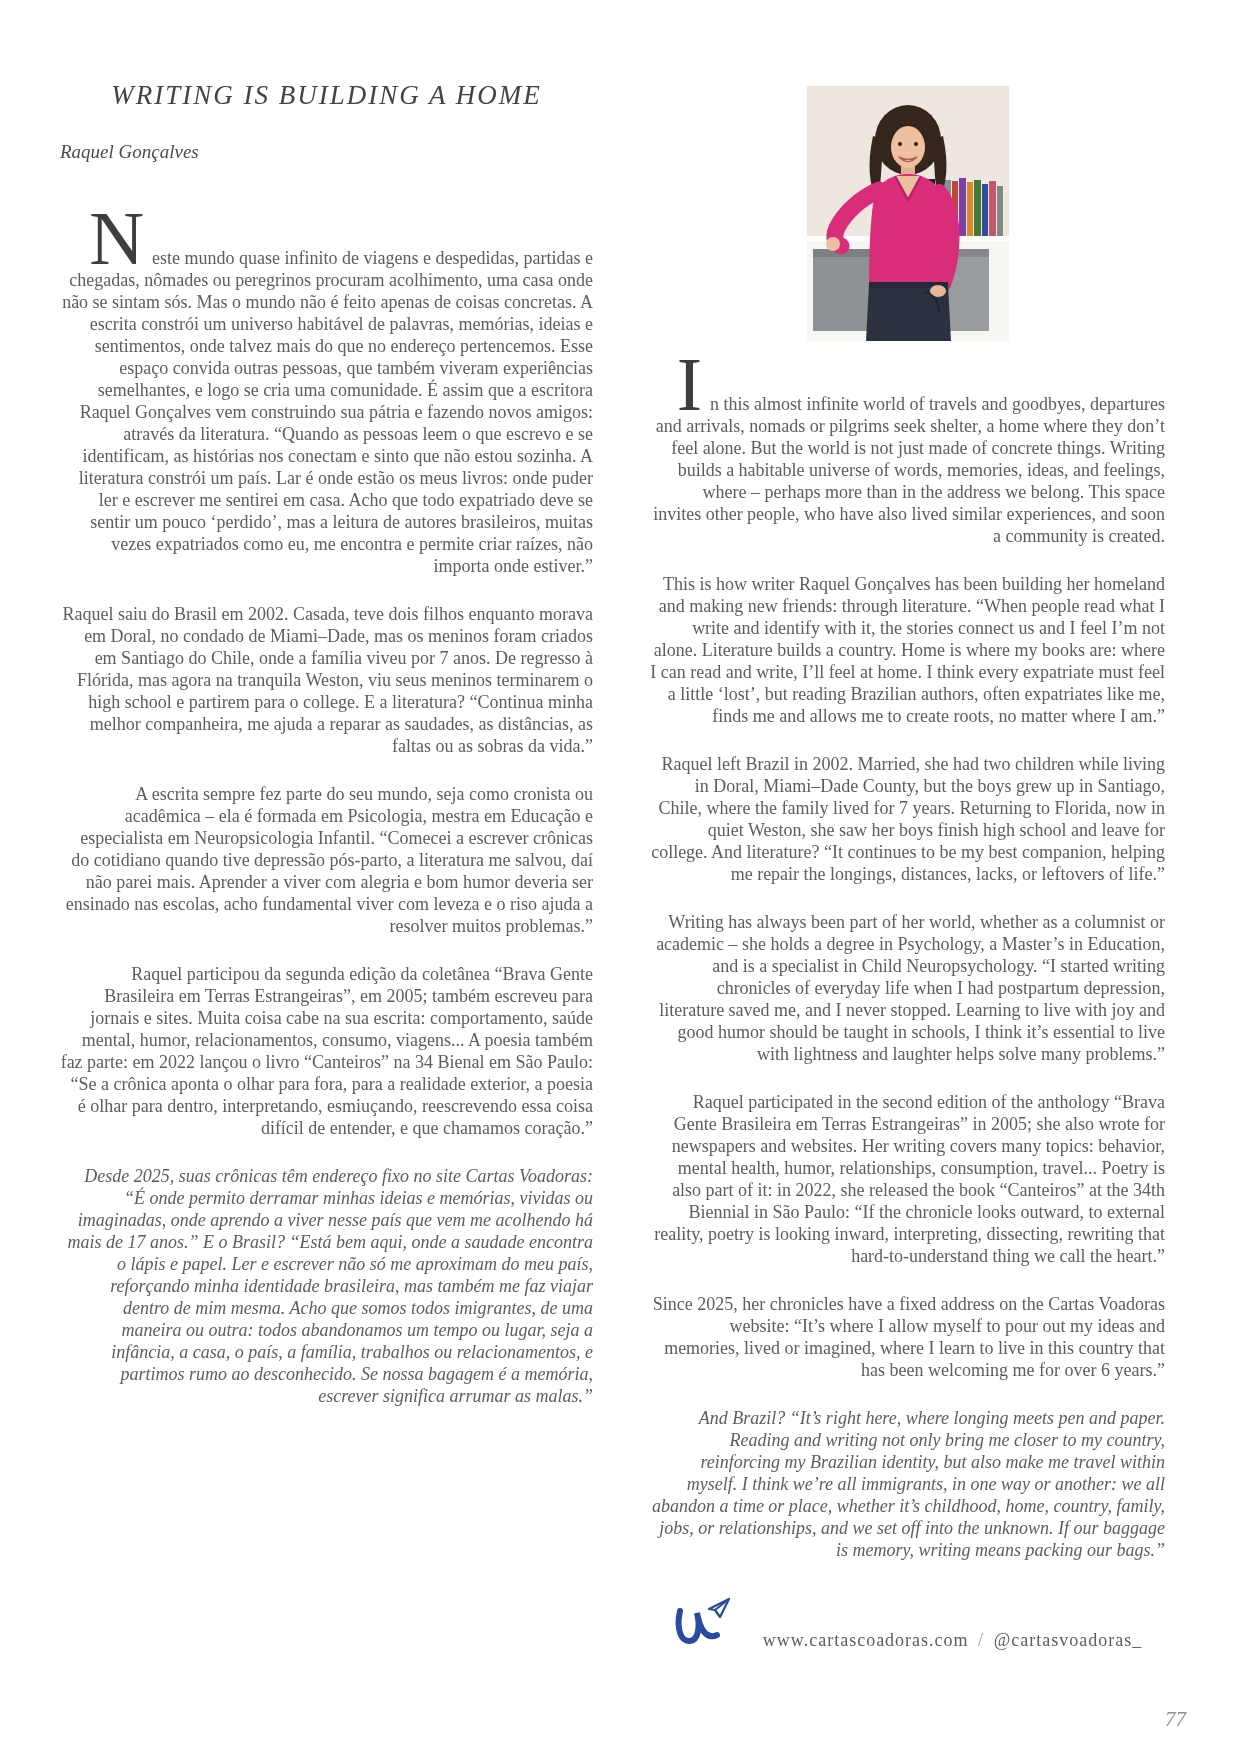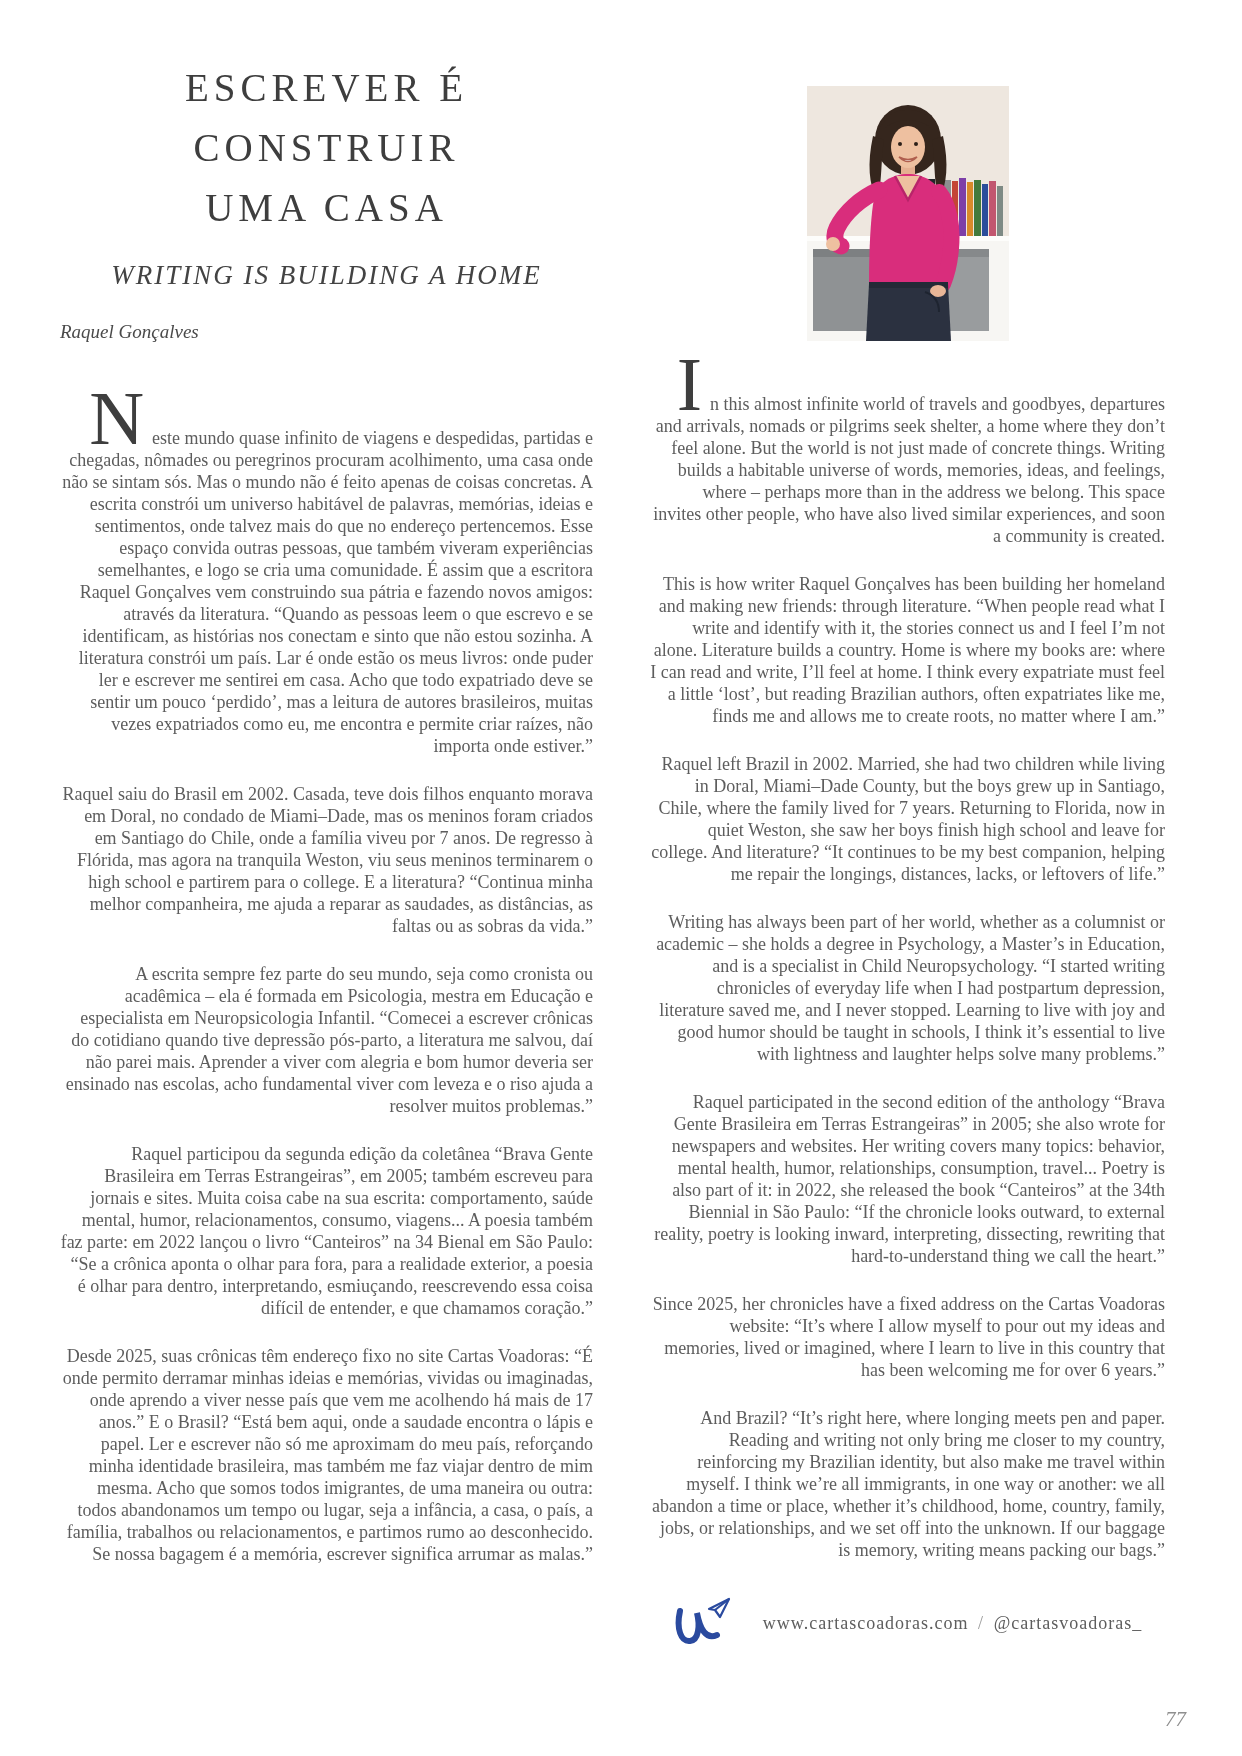--- a/index.html
+++ b/index.html
@@ -16,50 +16,46 @@
   .subtitle {
     text-align:center; font-style:italic; color:#434343;
     font-size:27px; letter-spacing:2px; margin:22px 0 0 0; font-weight:400;
   }
   .author {
     font-style:italic; color:#4a4a4a;
     font-size:19px; margin:30px 0 0 0;
   }
   .body-col { text-align:right; color:#5d5d5d; font-size:18px; line-height:22px; }
   .body-col p { margin:0 0 26px 0; }
-  .body-col p:last-child { margin-bottom:4px; }
+  .body-col p:last-child { margin-bottom:4px;font-style:italic; }
   .col-left .body-col { margin-top:64px; }
   .dropcap {
     display:inline-block; font-size:76px; line-height:22px;
     color:#3e3e3e; margin-right:8px; vertical-align:baseline;
   }
   
   .col-right { position:absolute; left:650px; top:86px; width:515px; }
   .photo-wrap { width:202px; margin:0 auto 28px auto; }
   
   .footer-row {
-    margin-top:34px; display:flex; align-items:center; justify-content:center; gap:32px;
+    margin-top:34px; display:flex; align-items:flex-end; justify-content:center; gap:32px;
   }
   .footer-text { color:#5d5d5d; font-size:18px; letter-spacing:1px; }
   .footer-text .sep { color:#9a9a9a; padding:0 4px; }
   .page-number {
     position:absolute; right:56px; bottom:24px;
     font-style:italic; font-size:21px; color:#8f8f8f;
   }
 </style>
 </head>
 <body>
 
 <div class="page">
 
   <div class="col-left">
-    <h1 class="title">
-      <span>ESCREVER É CONSTRUIR</span><br>
-      <span>UMA CASA</span>
-    </h1>
     <h2 class="subtitle">WRITING IS BUILDING A HOME</h2>
     <div class="author">Raquel Gonçalves</div>
 
     <div class="body-col">
       <p><span class="dropcap">N</span><span>este mundo quase infinito de viagens e despedidas, partidas e chegadas, nômades ou peregrinos procuram acolhimento, uma casa onde não se sintam sós. Mas o mundo não é feito apenas de coisas concretas. A escrita constrói um universo habitável de palavras, memórias, ideias e sentimentos, onde talvez mais do que no endereço pertencemos. Esse espaço convida outras pessoas, que também viveram experiências semelhantes, e logo se cria uma comunidade. É assim que a escritora Raquel Gonçalves vem construindo sua pátria e fazendo novos amigos: através da literatura. “Quando as pessoas leem o que escrevo e se identificam, as histórias nos conectam e sinto que não estou sozinha. A literatura constrói um país. Lar é onde estão os meus livros: onde puder ler e escrever me sentirei em casa. Acho que todo expatriado deve se sentir um pouco ‘perdido’, mas a leitura de autores brasileiros, muitas vezes expatriados como eu, me encontra e permite criar raízes, não importa onde estiver.”</span></p>
       <p>Raquel saiu do Brasil em 2002. Casada, teve dois filhos enquanto morava em Doral, no condado de Miami–Dade, mas os meninos foram criados em Santiago do Chile, onde a família viveu por 7 anos. De regresso à Flórida, mas agora na tranquila Weston, viu seus meninos terminarem o high school e partirem para o college. E a literatura? “Continua minha melhor companheira, me ajuda a reparar as saudades, as distâncias, as faltas ou as sobras da vida.”</p>
       <p>A escrita sempre fez parte do seu mundo, seja como cronista ou acadêmica – ela é formada em Psicologia, mestra em Educação e especialista em Neuropsicologia Infantil. “Comecei a escrever crônicas do cotidiano quando tive depressão pós-parto, a literatura me salvou, daí não parei mais. Aprender a viver com alegria e bom humor deveria ser ensinado nas escolas, acho fundamental viver com leveza e o riso ajuda a resolver muitos problemas.”</p>
       <p>Raquel participou da segunda edição da coletânea “Brava Gente Brasileira em Terras Estrangeiras”, em 2005; também escreveu para jornais e sites. Muita coisa cabe na sua escrita: comportamento, saúde mental, humor, relacionamentos, consumo, viagens... A poesia também faz parte: em 2022 lançou o livro “Canteiros” na 34 Bienal em São Paulo: “Se a crônica aponta o olhar para fora, para a realidade exterior, a poesia é olhar para dentro, interpretando, esmiuçando, reescrevendo essa coisa difícil de entender, e que chamamos coração.”</p>
       <p>Desde 2025, suas crônicas têm endereço fixo no site Cartas Voadoras: “É onde permito derramar minhas ideias e memórias, vividas ou imaginadas, onde aprendo a viver nesse país que vem me acolhendo há mais de 17 anos.” E o Brasil? “Está bem aqui, onde a saudade encontra o lápis e papel. Ler e escrever não só me aproximam do meu país, reforçando minha identidade brasileira, mas também me faz viajar dentro de mim mesma. Acho que somos todos imigrantes, de uma maneira ou outra: todos abandonamos um tempo ou lugar, seja a infância, a casa, o país, a família, trabalhos ou relacionamentos, e partimos rumo ao desconhecido. Se nossa bagagem é a memória, escrever significa arrumar as malas.”</p>
     </div>

